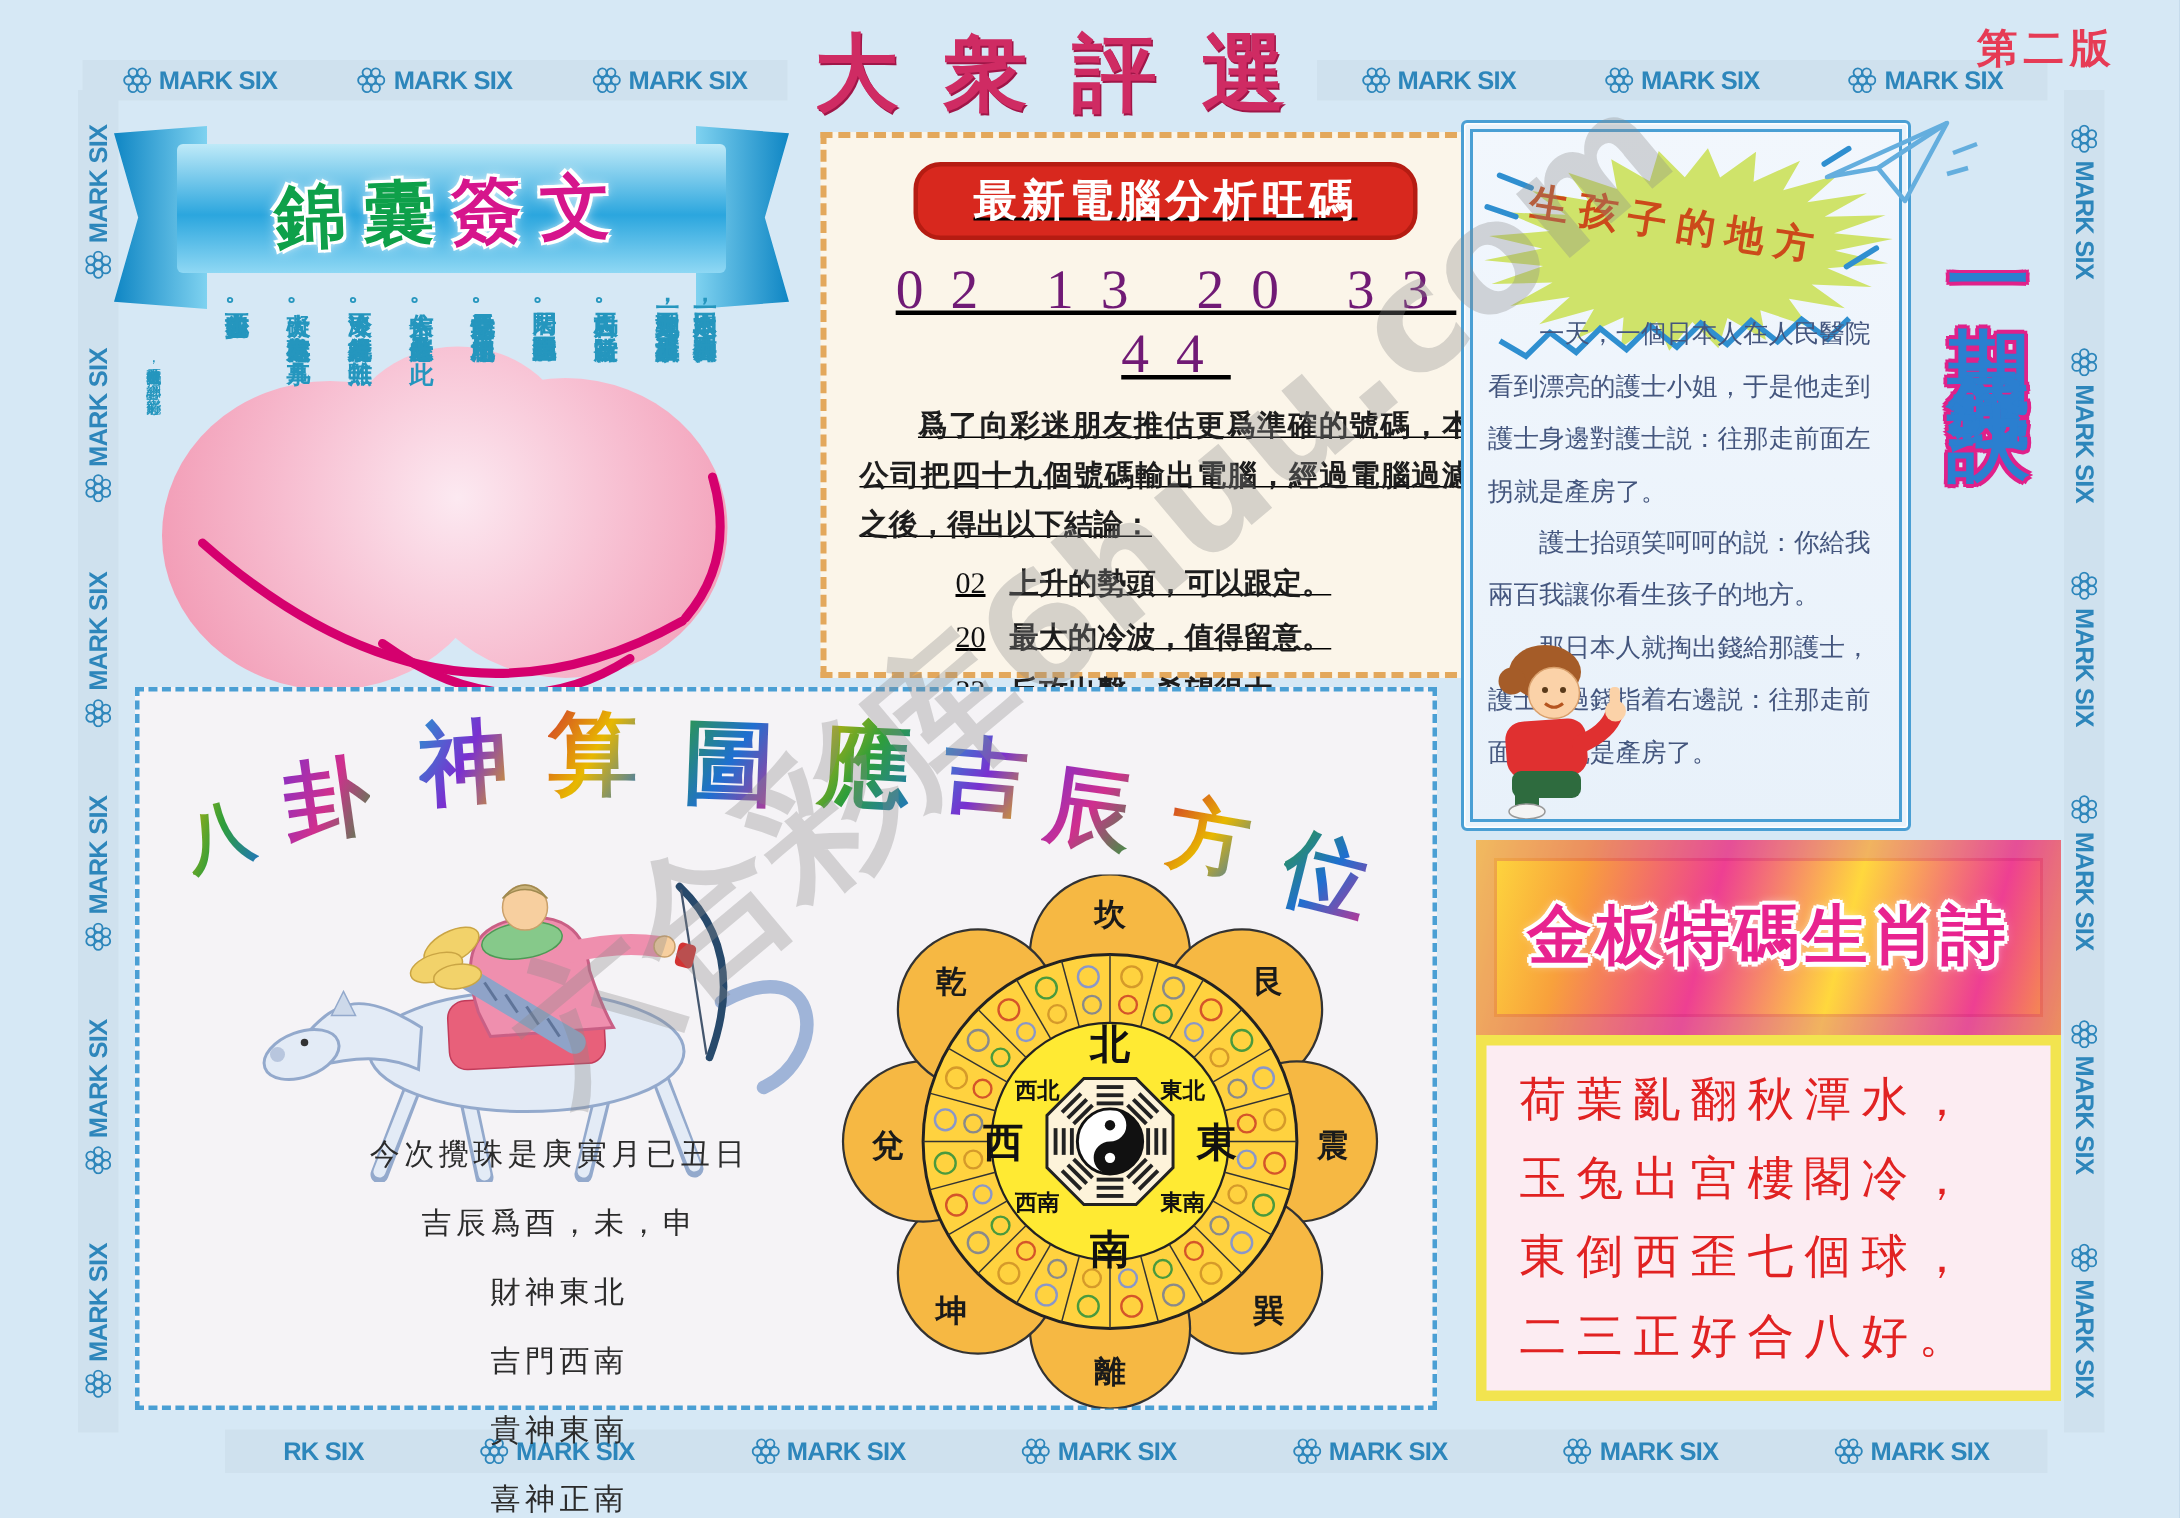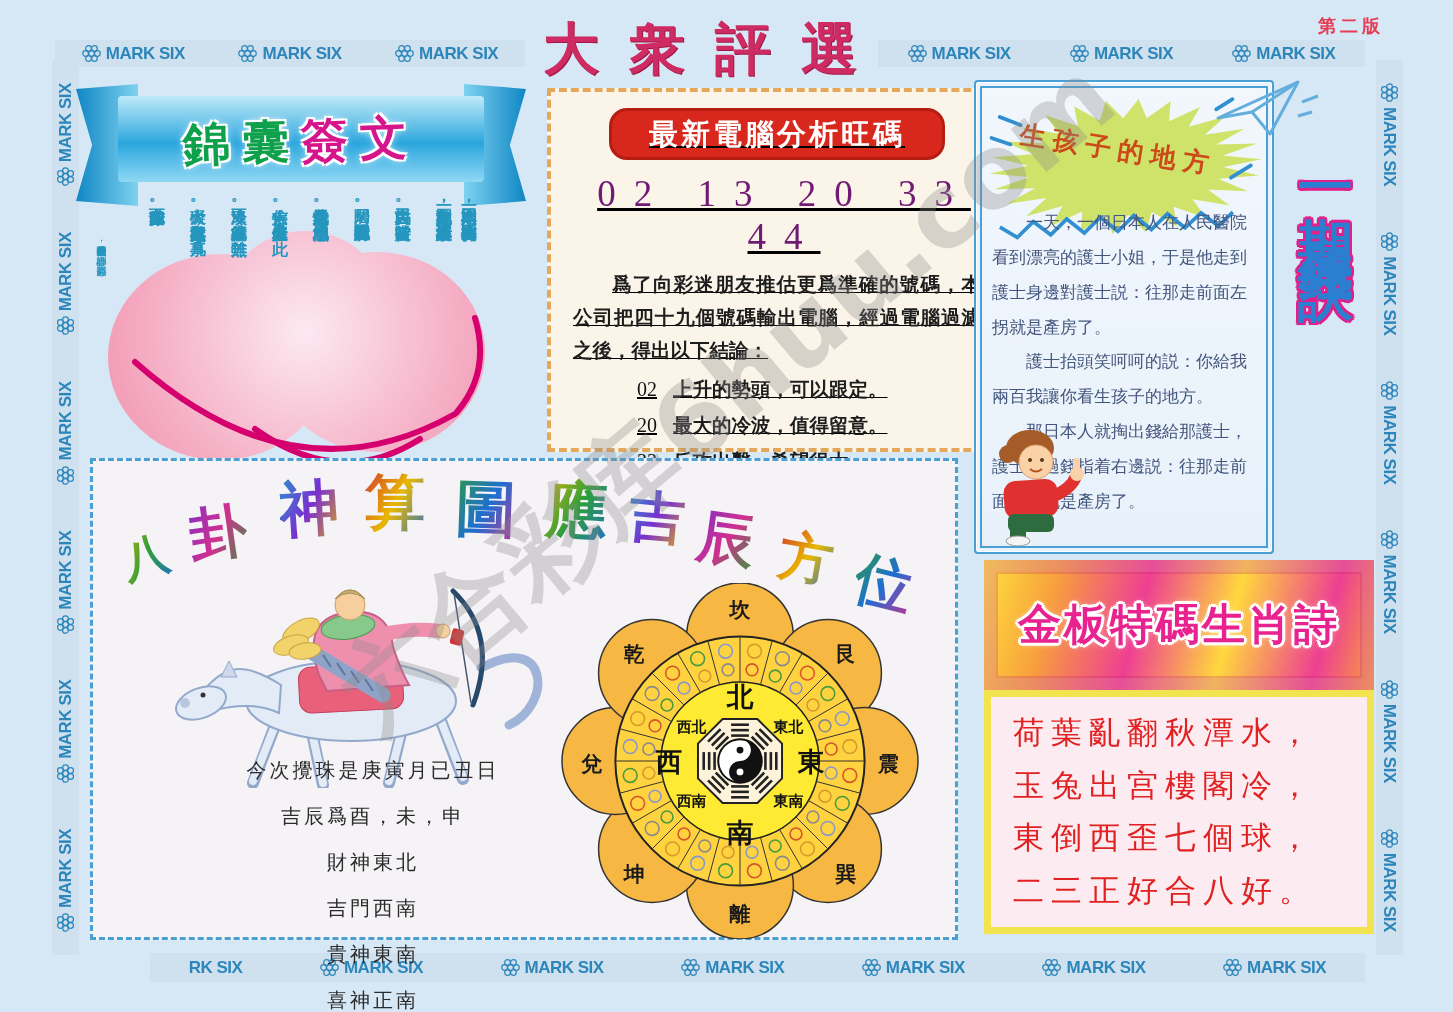--- a/index.html
+++ b/index.html
@@ -18,21 +18,21 @@
       transform:rotate(-90deg) translateX(-895px);}
   .strip-right .ms-strip{position:absolute;width:895px;height:27px;transform-origin:0 0;
       transform:translate(27px,0) rotate(90deg);}
   .ms-unit{display:flex;align-items:center;gap:5px;color:#2d86bb;white-space:nowrap;}
   .ms-label{font-weight:bold;font-size:17px;letter-spacing:-0.5px;}
 
   
   .page-title{position:absolute;left:543px;top:12px;font-size:56px;font-weight:bold;
       color:#cf2b63;letter-spacing:30px;font-family:Liberation Mono, monospace;
       text-shadow:1px 1px 0 #a01648;white-space:nowrap;}
-  .edition{position:absolute;left:1318px;top:14px;font-size:18px;font-weight:bold;
+  .edition{position:absolute;left:1318px;top:14px;font-size:27px;font-weight:bold;
       color:#e63b55;letter-spacing:4px;}
 
   
   .ribbon{position:absolute;left:76px;top:84px;width:450px;height:132px;}
   .rib-mid{position:absolute;left:42px;top:12px;right:42px;height:86px;
       background:linear-gradient(180deg,#bfeaf8 0%,#2ba6de 55%,#8fd8f4 100%);
       border-radius:4px;}
   .rib-end{position:absolute;top:0;width:62px;height:122px;
       background:linear-gradient(90deg,#0f86c4,#7fd2f0);}
   .rib-end.left{left:0;clip-path:polygon(0 4%,100% 0,100% 100%,0 96%,26% 50%);}

